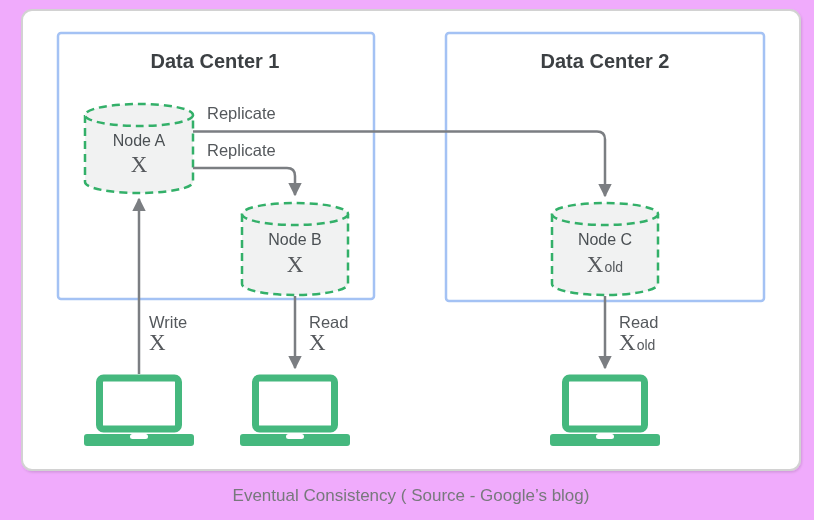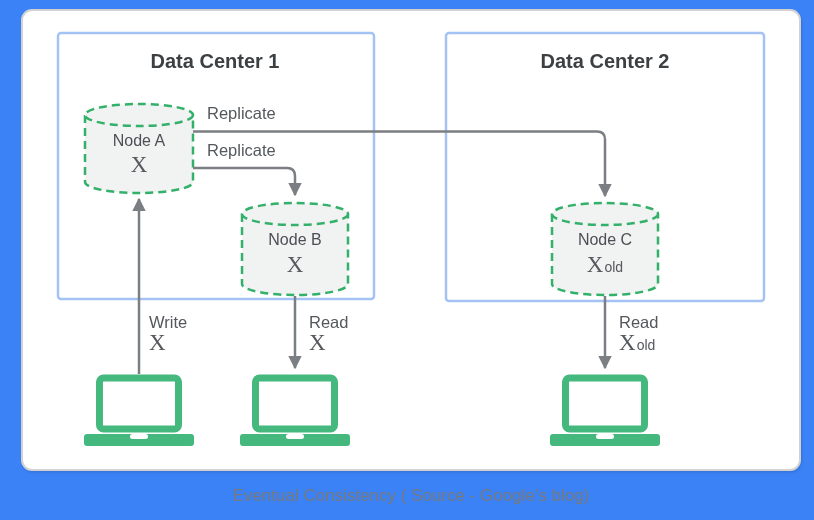--- a/index.html
+++ b/index.html
@@ -5,21 +5,21 @@
   html, body {
     margin: 0;
     padding: 0;
     background: #ffffff;
   }
   .stage {
     position: relative;
     width: 814px;
     height: 520px;
     font-family: "Liberation Sans", sans-serif;
-    background: #3b82f6;
+    background: #f0abfc;
   }
   svg { display: block; }
 
   
   .t-title   { font-family: "Liberation Sans", sans-serif; font-size: 20px; font-weight: bold; fill: #3c4043; }
   .t-edge    { font-family: "Liberation Sans", sans-serif; font-size: 16.5px; fill: #54585c; }
   .t-node    { font-family: "Liberation Sans", sans-serif; font-size: 16px;  fill: #4b5054; }
   .t-x       { font-family: "Liberation Serif", serif;     font-size: 23px;  fill: #56595d; }
   .t-xsub    { font-family: "Liberation Sans", sans-serif; font-size: 14px;  fill: #56595d; }
   .t-caption { font-family: "Liberation Sans", sans-serif; font-size: 17px;  fill: #77797c; }

